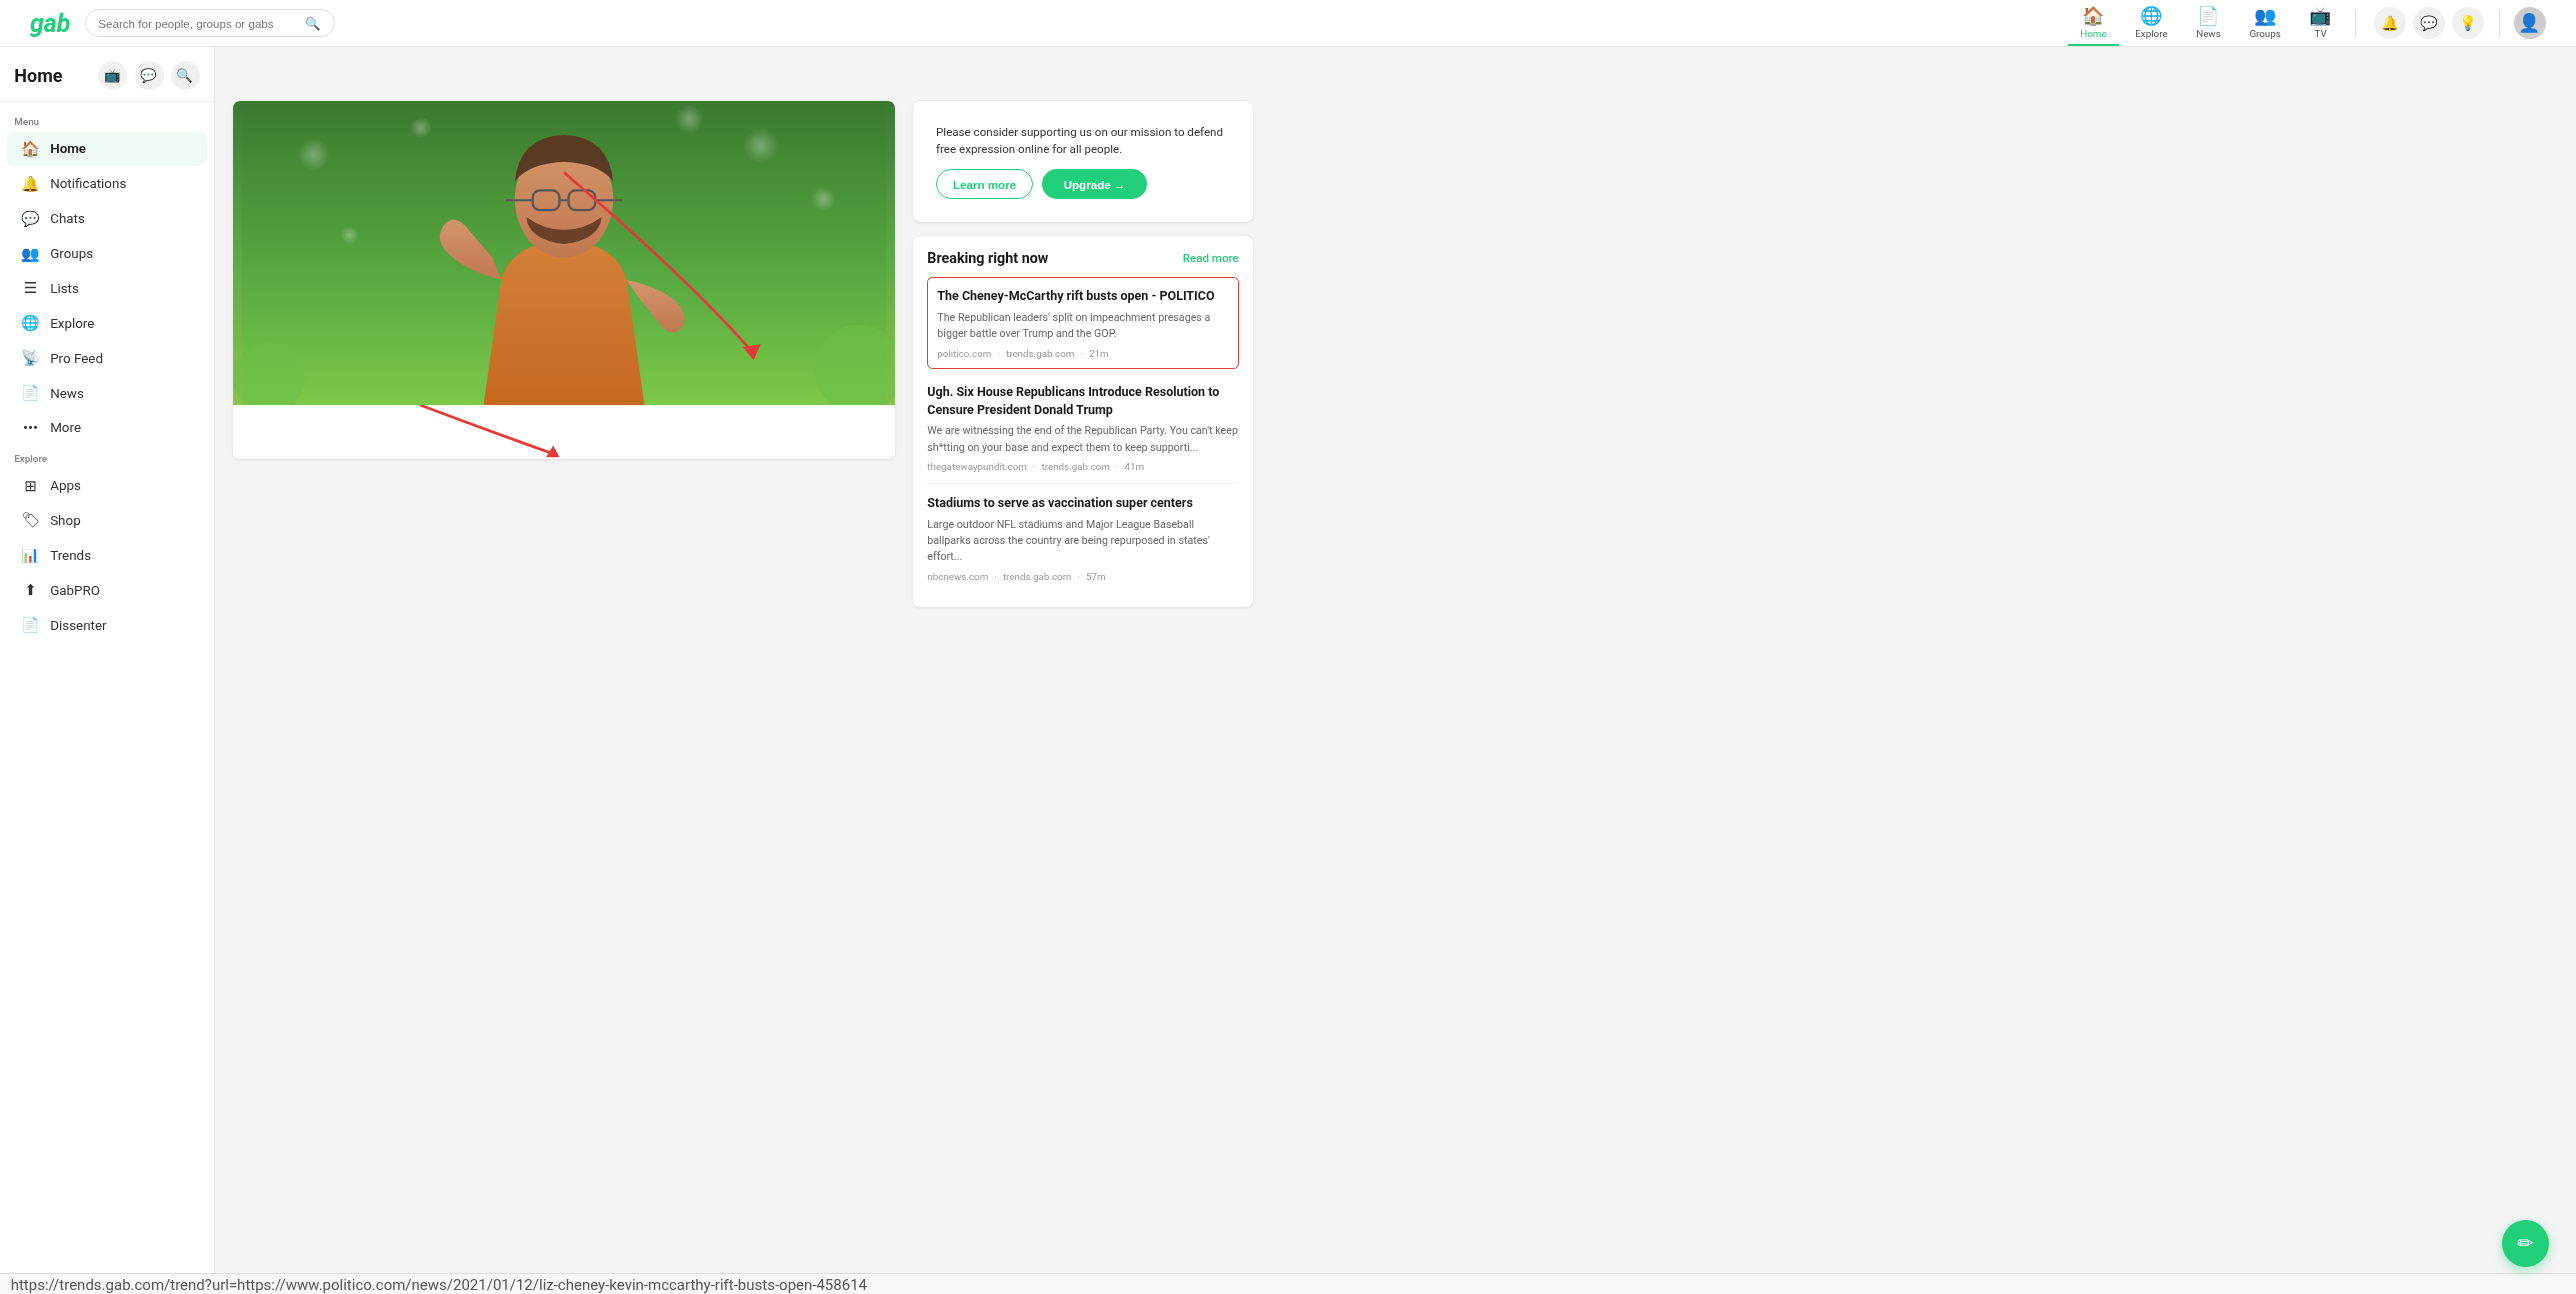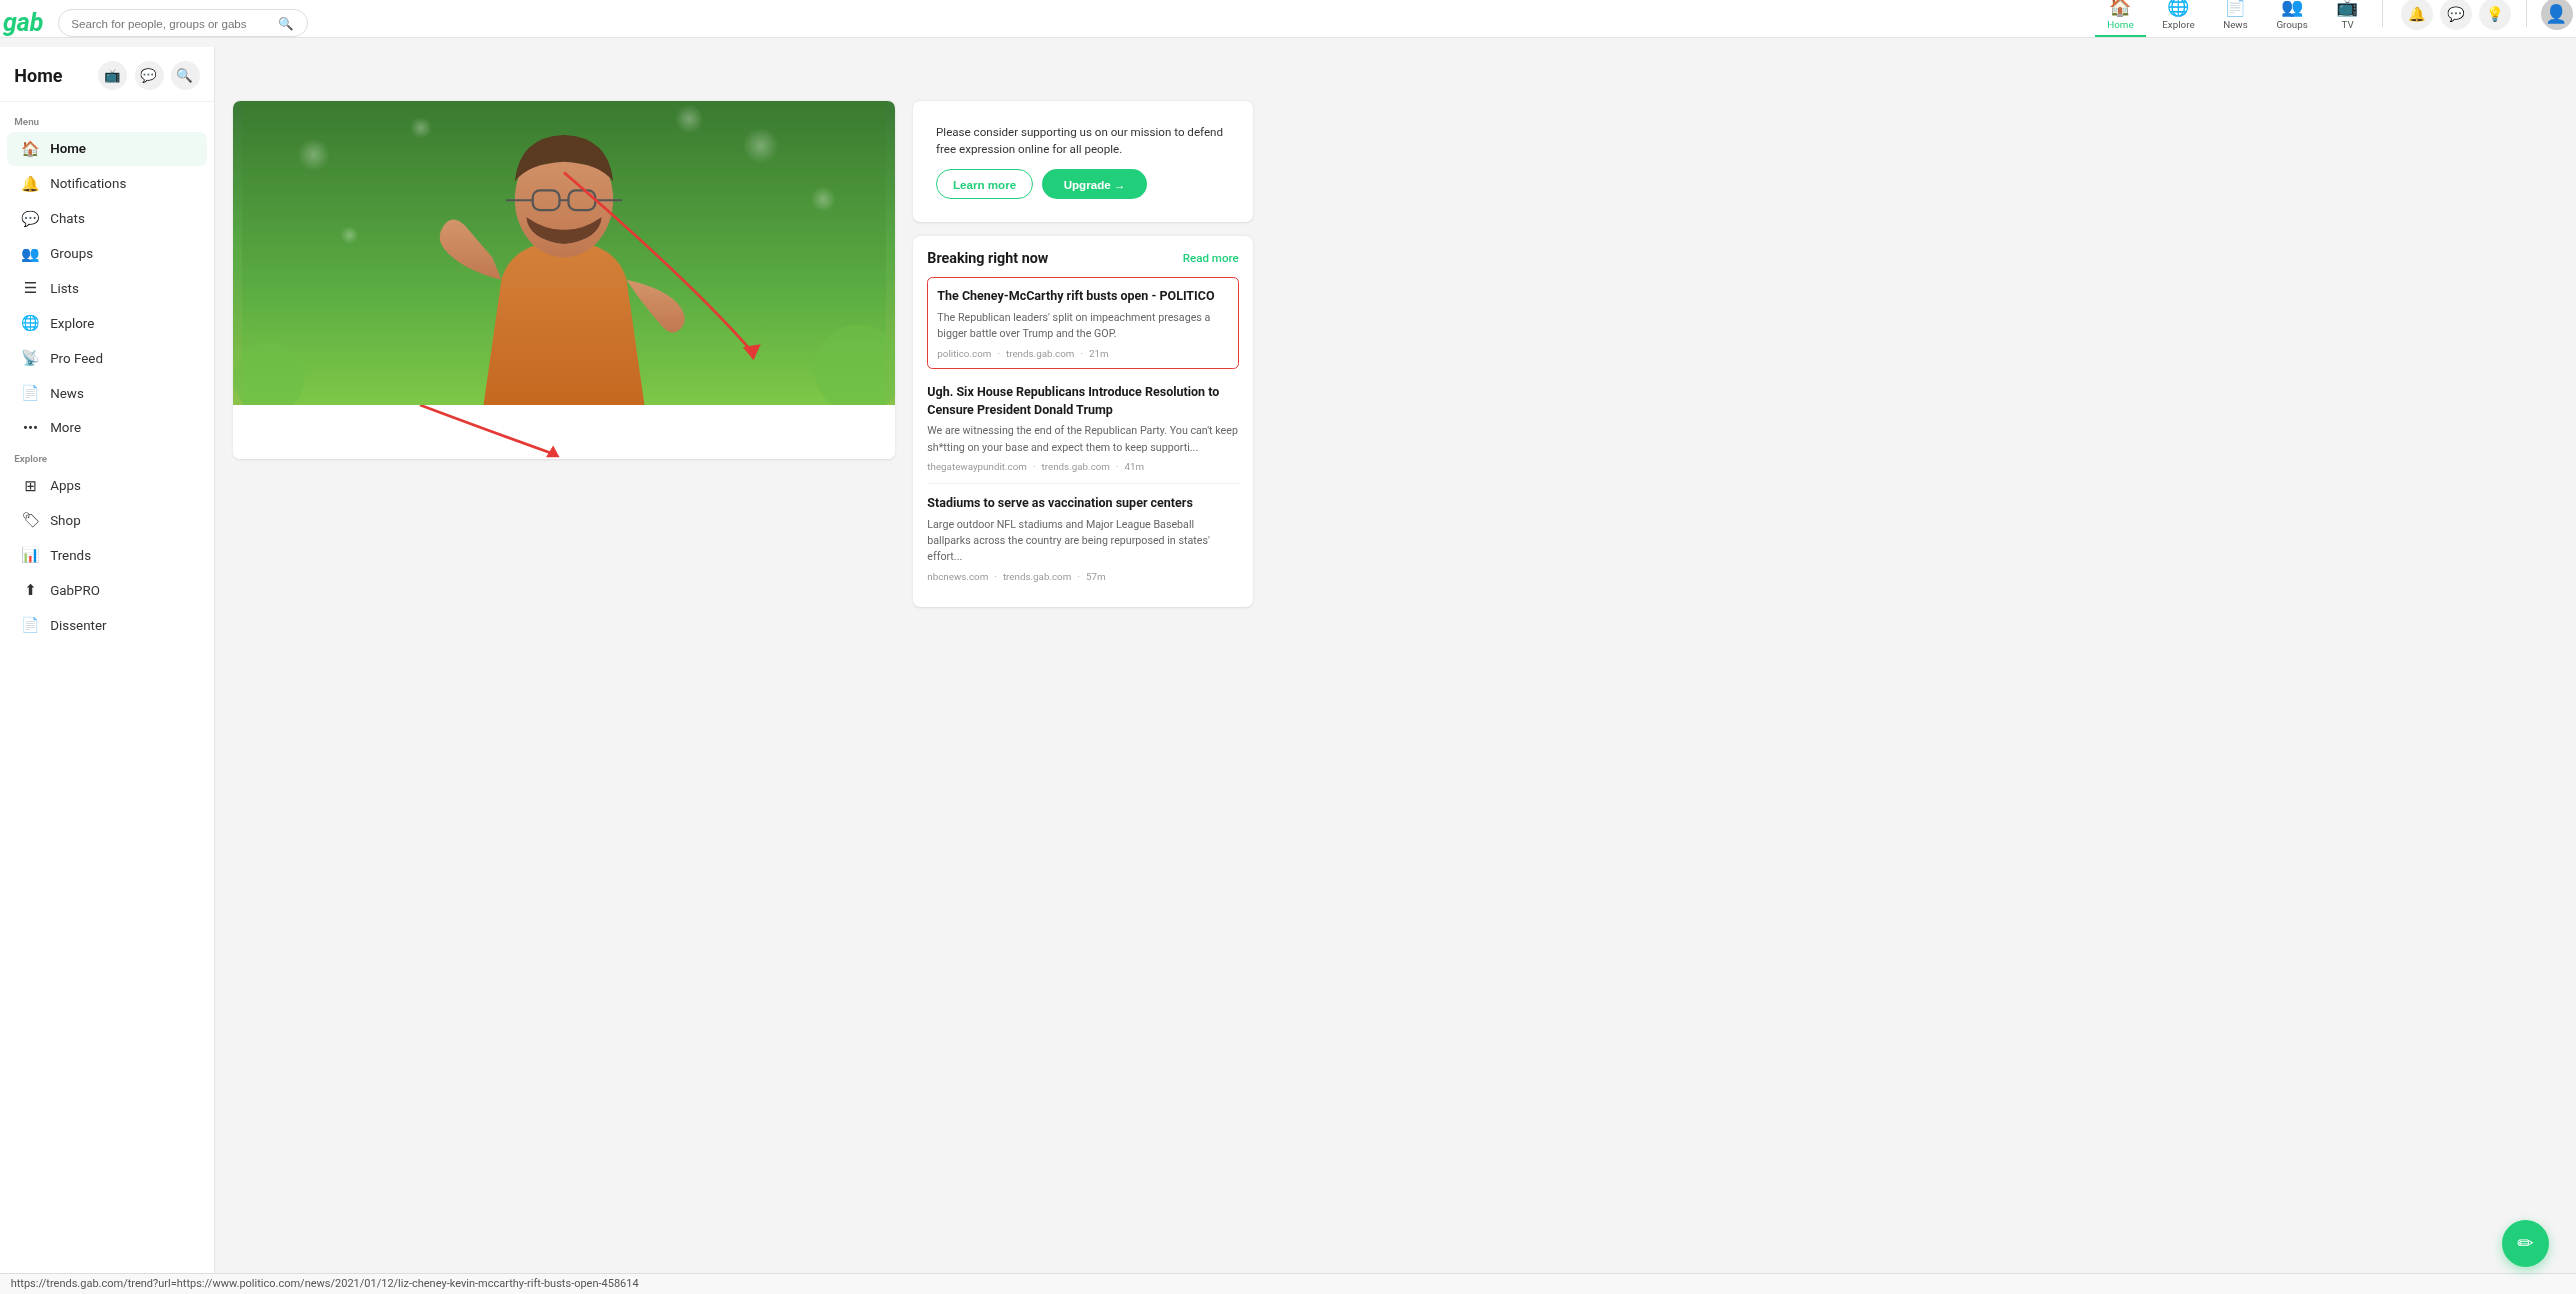--- a/index.html
+++ b/index.html
@@ -1,21 +1,21 @@
 <!DOCTYPE html>
 <html style="font-size:14.3px"><head>
   <meta charset="utf-8">
   <style>
     * { box-sizing: border-box; margin: 0; padding: 0; }
     body { font-family: -apple-system, BlinkMacSystemFont, 'Segoe UI', Roboto, sans-serif; background: #f4f4f4; color: #1a1a1a; font-size: 12.5px; }
 
     
     .topbar {
-      display: flex; align-items: flex-end; background: #fff; border-bottom: 0.9px solid #e5e5e5;
-      padding: 0 3px; height: 38px; position: fixed; top: 0; left: 0; right: 0; z-index: 100;
+      display: flex; align-items: center; background: #fff; border-bottom: 0.9px solid #e5e5e5;
+      padding: 0 30px; height: 47px; position: fixed; top: 0; left: 0; right: 0; z-index: 100;
     }
     .topbar-logo { color: #21cf7b; font-size: 25px; font-weight: 700; margin-right: 14.3px; font-style: italic; }
     .topbar-search {
       display: flex; align-items: center; border: 0.9px solid #ddd; border-radius: 18px;
       padding: 5.4px 12.5px; flex: 0 0 250px; background: #fff;
     }
     .topbar-search input {
       border: none; outline: none; flex: 1; font-size: 11.6px; color: #666; background: transparent;
     }
     .search-icon-top { color: #21cf7b; font-size: 12.5px; margin-left: 5.4px; }
@@ -124,22 +124,22 @@
     .fab {
       position: fixed; bottom: 27px; right: 27px; width: 47px; height: 47px;
       background: #21cf7b; border-radius: 50%; border: none; cursor: pointer;
       display: flex; align-items: center; justify-content: center; font-size: 19.7px;
       color: #fff; box-shadow: 0 3.6px 10.7px rgba(33,207,123,0.4); z-index: 200;
     }
 
     
     .status-bar {
       position: fixed; bottom: 0; left: 0; right: 0; background: #f8f8f8;
-      border-top: 0.9px solid #ddd; padding: 2.7px 10.7px; font-size: 11px; color: #555;
-      height: 21.5px; display: flex; align-items: center;
+      border-top: 0.9px solid #ddd; padding: 2.7px 10.7px; font-size: 15px; color: #555;
+      height: 21.5px; display: flex; align-items: flex-start;
     }
 
     
     .post-image-container {
       position: relative; background: #fff; border-radius: 7.2px; overflow: hidden;
       box-shadow: 0 0.9px 2.7px rgba(0,0,0,0.1);
     }
     .post-caption {
       padding: 27px; text-align: center; background: #fff;
     }

